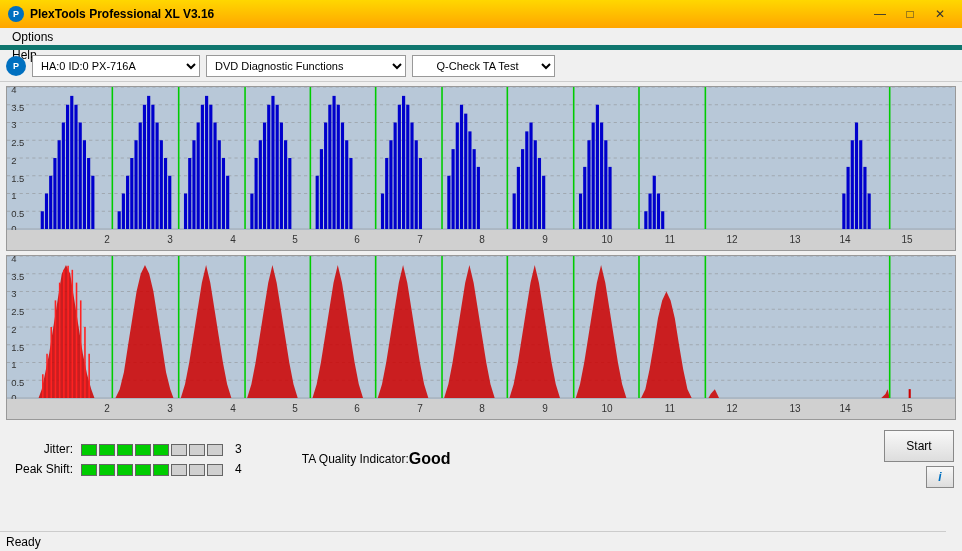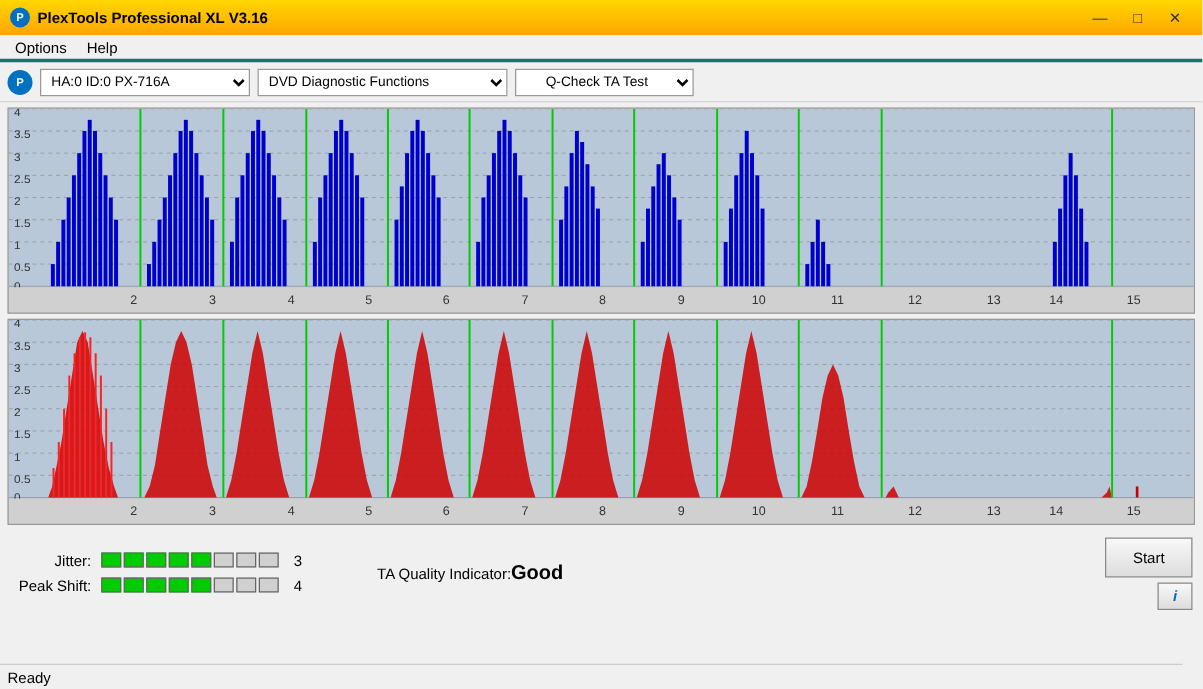--- a/index.html
+++ b/index.html
@@ -56,23 +56,24 @@
       justify-content: center;
       font-size: 12px;
       color: #333;
     }
 
     
     #menu-bar {
       background: #f0f0f0;
       height: 22px;
       display: flex;
-      align-items: flex-end;
+      align-items: flex-start;
       padding: 0 4px;
-      border-bottom: 3px solid #0f766e;
+      border-bottom: 5px solid #0f766e;
+      flex-direction: column;
     }
     .menu-item {
       padding: 2px 8px;
       cursor: pointer;
       font-size: 12px;
       color: #000;
     }
 
     
     #toolbar {
@@ -146,21 +147,21 @@
       padding: 0 8px;
       gap: 20px;
     }
     #metrics-left {
       display: flex;
       flex-direction: column;
       gap: 6px;
     }
     .metric-row {
       display: flex;
-      align-items: flex-start;
+      align-items: flex-end;
       gap: 8px;
     }
     .metric-label {
       font-size: 12px;
       color: #000;
       width: 65px;
       text-align: right;
     }
     .meter-bar {
       display: flex;

